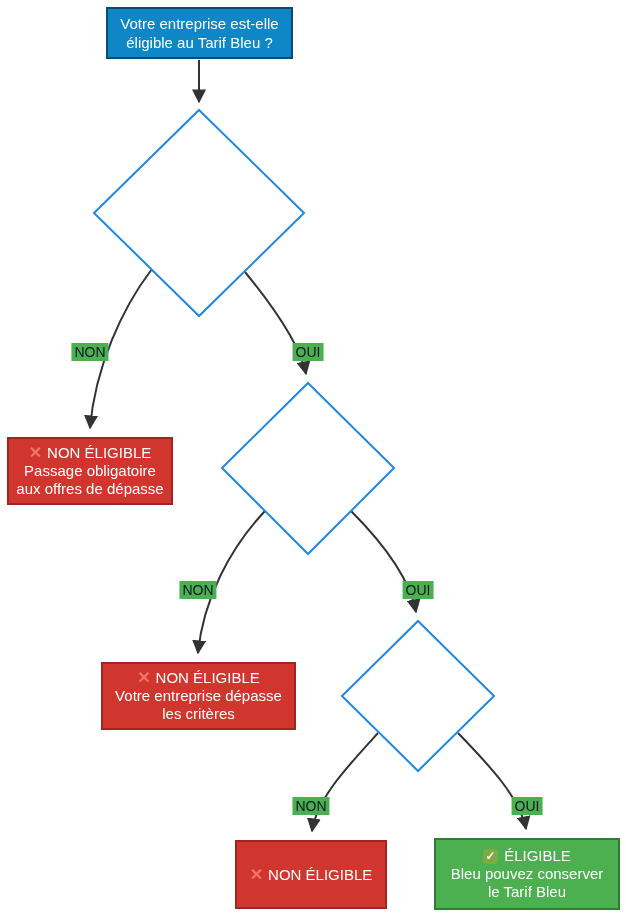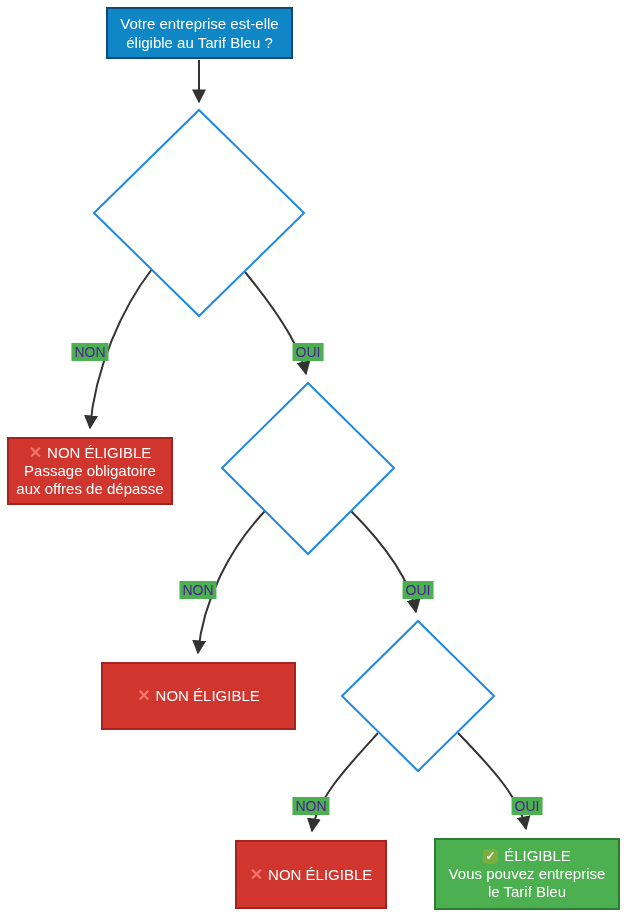--- a/index.html
+++ b/index.html
@@ -18,21 +18,21 @@
   .green-node{background:#4caf50;border:2px solid #2e7d32;}
   .pre{white-space:pre-line;}
   .node-line1{display:flex;align-items:center;justify-content:center;}
   .x-icon{color:#f0756b;font-weight:bold;margin-right:5px;font-size:16px;}
   .check-tile{
     display:inline-block;width:15px;height:15px;background:#7cab3f;border-radius:3px;
     color:#ffffff;font-weight:bold;font-size:12px;line-height:15px;text-align:center;
     margin-right:6px;
   }
   .edge-label{
-    position:absolute;transform:translate(-50%,-50%);background:#4caf50;color:#4c1d95;
+    position:absolute;transform:translate(-50%,-50%);background:#4caf50;color:#0f172a;
     font-size:14px;line-height:16px;padding:1px 3px;white-space:nowrap;
   }
 </style>
 </head>
 <body>
 
 <div class="canvas">
 
   <svg class="edge-layer" viewBox="0 0 626 918" xmlns="http://www.w3.org/2000/svg">
     <defs>
@@ -75,31 +75,33 @@
     </div>
     <div class="pre">Passage obligatoire
 aux offres de dépasse</div>
   </div>
 
   <div class="node red-node" style="left:101px;top:662px;width:195px;height:68px;">
     <div class="node-line1">
       <span class="x-icon">✕</span>
       <span>NON ÉLIGIBLE</span>
     </div>
+    <div class="pre">Votre entreprise dépasse
+les critères</div>
   </div>
 
   <div class="node red-node" style="left:235px;top:840px;width:152px;height:69px;">
     <div class="node-line1">
       <span class="x-icon">✕</span>
       <span>NON ÉLIGIBLE</span>
     </div>
   </div>
 
   <div class="node green-node" style="left:434px;top:838px;width:186px;height:72px;">
     <div class="node-line1">
       <span class="check-tile">✓</span>
       <span>ÉLIGIBLE</span>
     </div>
-    <div class="pre">Vous pouvez entreprise
+    <div class="pre">Bleu pouvez conserver
 le Tarif Bleu</div>
   </div>
 
 </div>
 
 </body></html>

